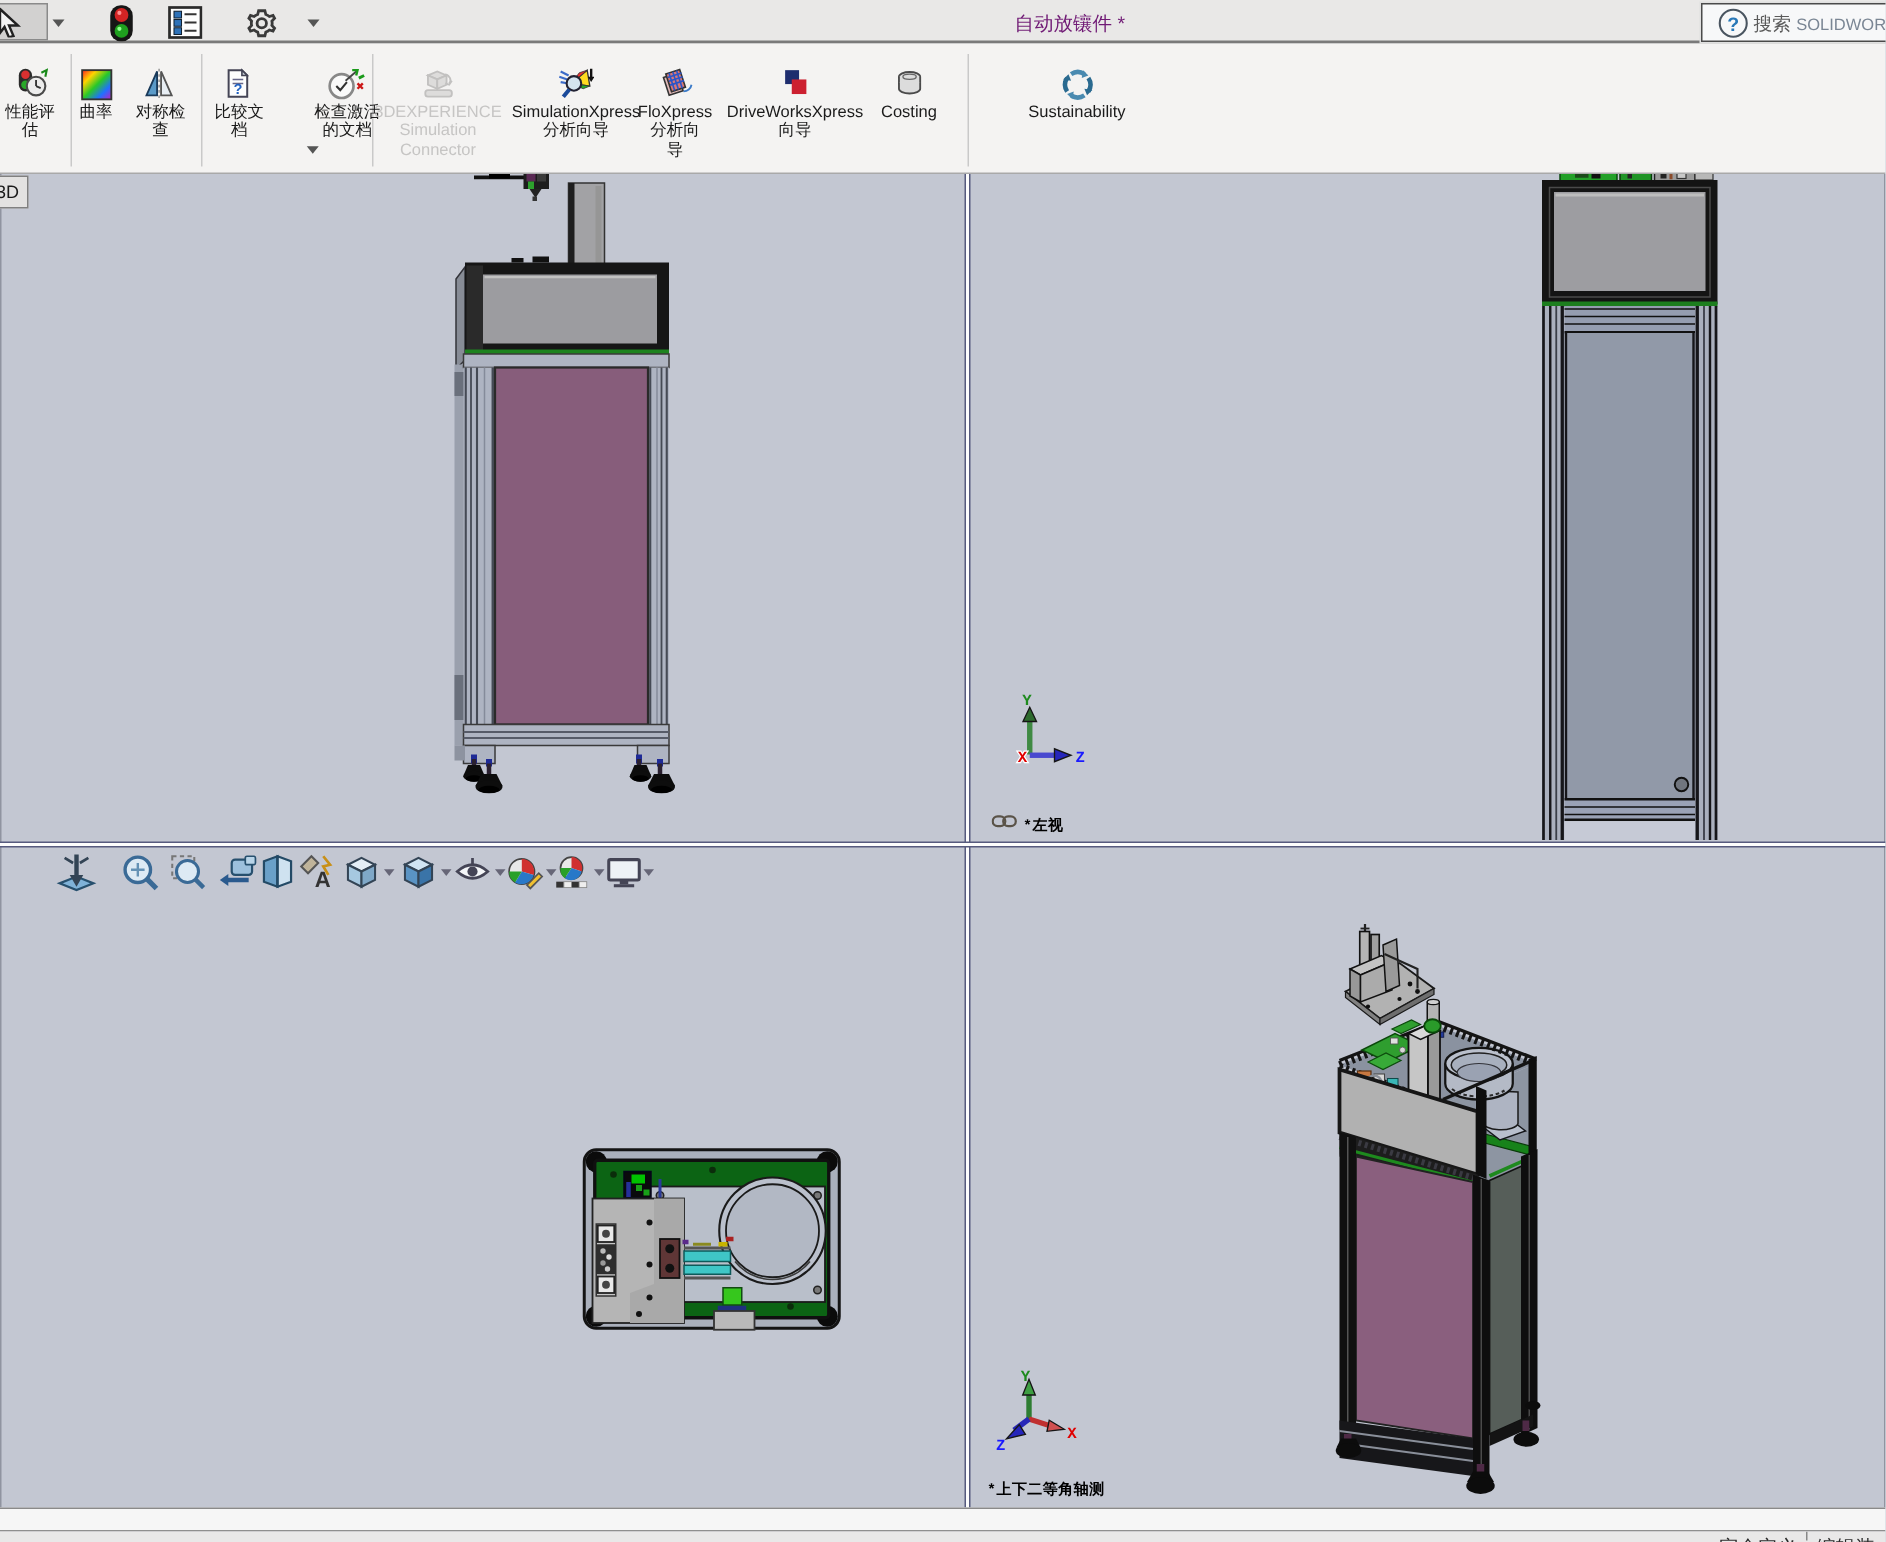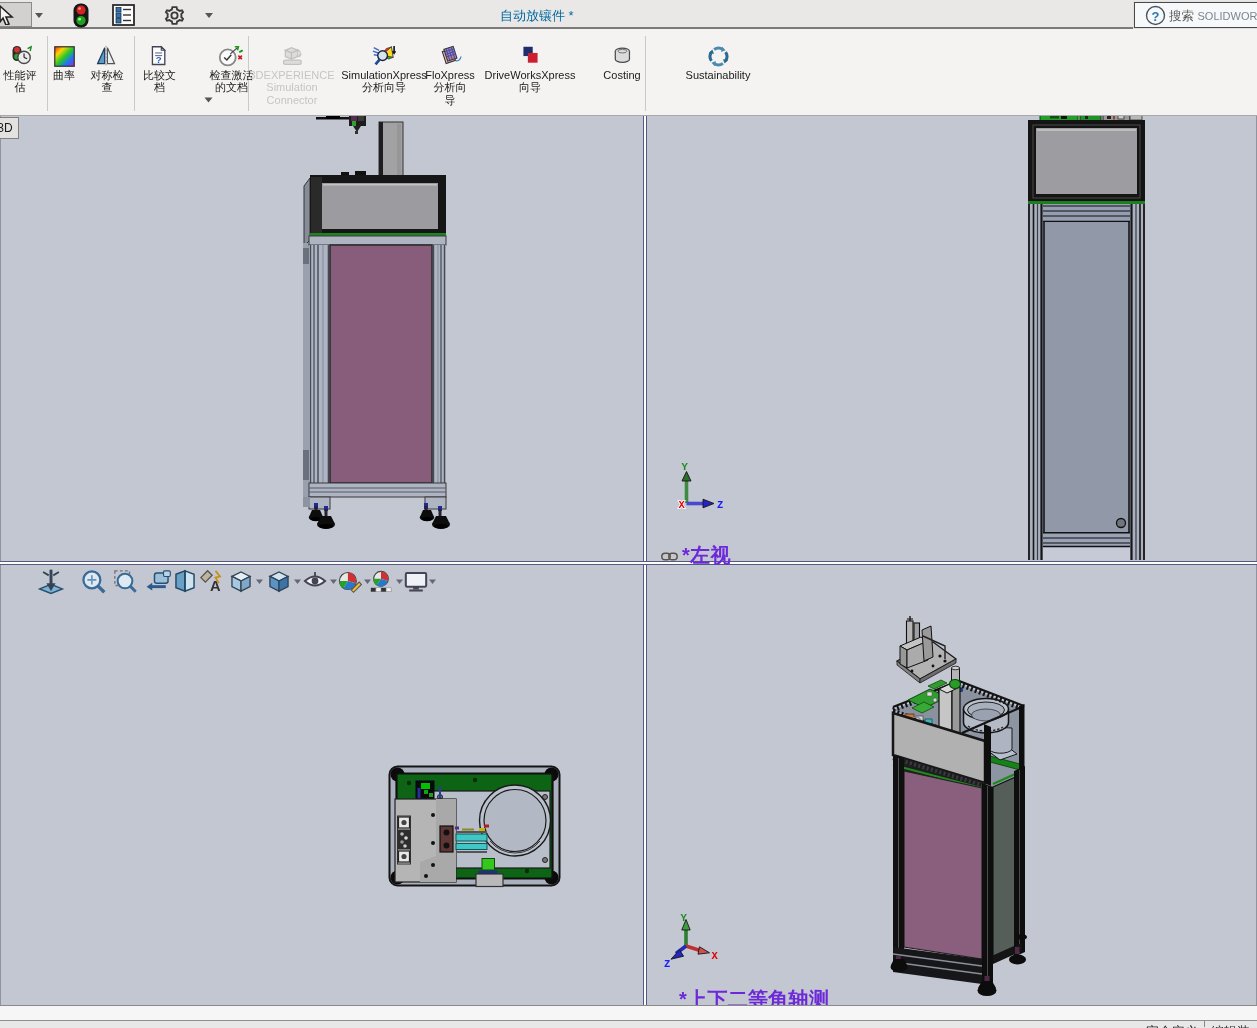--- a/index.html
+++ b/index.html
@@ -4,27 +4,27 @@
 <style>
 * { margin:0; padding:0; box-sizing:border-box; }
 html,body { width:1257px; height:1028px; overflow:hidden; font-family:"Liberation Sans", sans-serif; }
 #app { position:relative; width:1257px; height:1028px; background:#c3c7d2; }
 #titlebar { position:absolute; left:0; top:0; width:1257px; height:29px; background:#e9e8e7; border-bottom:2px solid #7a7a7a; }
 #toolbar { position:absolute; left:0; top:29px; width:1257px; height:87px; background:#f4f3f2; border-bottom:1px solid #a9a9a9; }
 .tsep { position:absolute; top:7px; width:1px; height:75px; background:#c9c9c9; }
 .titem { position:absolute; top:16px; text-align:center; font-size:11px; color:#1b1b1b; line-height:12.3px; }
 .titem .ic { display:block; margin:0 auto 1px auto; height:23px; width:auto; }
 .gray { color:#c6c5c4; }
-#title { position:absolute; left:500px; top:7px; width:250px; text-align:left; font-size:13px; color:#0369a1; }
+#title { position:absolute; left:500px; top:7px; width:250px; text-align:right; font-size:13px; color:#701a75; }
 #search { position:absolute; left:1134px; top:2px; width:130px; height:26px; background:#f7f8f9; border:1px solid #4a4a4a; outline:1px solid #e0e0e0; }
 #vparea { position:absolute; left:0; top:116px; width:1257px; height:889px; background:#c3c7d2; }
 #tab3d { position:absolute; left:-9px; top:1px; width:28px; height:22px; background:#e3e2e1; border:1px solid #808080; font-size:12px; color:#1a1a1a; text-align:center; line-height:20px; }
 .vsplit { position:absolute; left:643px; top:0; width:4px; height:889px; background:linear-gradient(90deg,#565a7e 0,#565a7e 1px,#fdfdfd 1px,#fdfdfd 3px,#565a7e 3px); }
 .hsplit { position:absolute; left:0; top:445px; width:1257px; height:4px; background:linear-gradient(180deg,#565a7e 0,#565a7e 1px,#fdfdfd 1px,#fdfdfd 3px,#565a7e 3px); }
-.vplab { position:absolute; font-size:20px; color:#6d28d9; font-family:Liberation Sans, sans-serif; letter-spacing:0.3px; }
+.vplab { position:absolute; font-size:10px; color:#000000; font-family:Liberation Mono, monospace; letter-spacing:0.3px; }
 #statusbar { position:absolute; left:0; top:1005px; width:1257px; height:16px; background:#f6f6f6; border-top:1px solid #8a8a8a; border-bottom:1px solid #8f8f8f; }
 #statusbot { position:absolute; left:0; top:1021px; width:1257px; height:7px; background:#e9e8e8; overflow:hidden; }
 svg { display:block; }
 .machsvg { position:absolute; }
 </style>
 </head>
 <body>
 <div id="app">
 
   <div id="vparea">
@@ -315,21 +315,21 @@
     <div class="vsplit"></div>
     <div style="position:absolute;left:0;top:0;width:1px;height:889px;background:#9094a0"></div>
     <div style="position:absolute;left:1256px;top:0;width:1px;height:889px;background:#9094a0"></div>
     <div class="hsplit"></div>
     <div id="tab3d">3D</div>
     <div class="vplab" style="left:661px;top:426px;font-weight:bold;">
       <svg width="17" height="11" viewBox="0 0 17 11" style="display:inline-block;vertical-align:0px;margin-right:4px">
         <rect x="0.8" y="2.2" width="8.4" height="6.6" rx="3.3" fill="none" stroke="#5a5348" stroke-width="1.5"></rect>
         <rect x="7.8" y="2.2" width="8.4" height="6.6" rx="3.3" fill="none" stroke="#5a5348" stroke-width="1.5"></rect>
       </svg>*左视</div>
-    <div class="vplab" style="left:679px;top:870px;font-weight:bold;">*上下二等角轴测</div>
+    <div class="vplab" style="left:658px;top:870px;font-weight:bold;">*上下二等角轴测</div>
     <svg id="hud" style="position:absolute;left:33px;top:450px" width="410" height="30" viewBox="0 0 410 30">
       <g transform="translate(18,15) scale(1.13)">
         <polygon points="-10,7 0,3 10,7 0,11" fill="#7fb2d8" stroke="#27506e" stroke-width="1.3"></polygon>
         <line x1="0" y1="-10" x2="0" y2="4" stroke="#345" stroke-width="2.6"></line>
         <polygon points="-4,2 4,2 0,9" fill="#345"></polygon>
         <path d="M-7,-8 l5 3 M7,-8 l-5 3" stroke="#345" stroke-width="1.6" fill="none"></path>
       </g>
       <g transform="translate(60,15) scale(1.13)">
         <circle cx="-1" cy="-1" r="7.5" fill="#ddeaf4" stroke="#3a6a96" stroke-width="2"></circle>
         <line x1="4.5" y1="4.5" x2="10" y2="10" stroke="#3a6a96" stroke-width="3"></line>
@@ -540,21 +540,21 @@
               <line x1="18" y1="3" x2="18" y2="17"></line>
             </g>
         </g>
         <path d="M20 18 a6 6 0 0 0 6 -5" fill="none" stroke="#3a7ac8" stroke-width="1.4"></path>
       </svg>FloXpress<br>分析向<br>导</div>
     <div class="titem" style="left:480px;width:100px">
       <svg class="ic" width="26" height="26" viewBox="0 0 26 26">
         <rect x="5" y="2" width="10.5" height="10.5" fill="#1e2d6e"></rect>
         <rect x="10" y="9" width="11" height="11" fill="#cc2030"></rect>
       </svg>DriveWorksXpress<br>向导</div>
-    <div class="titem" style="left:592px;width:60px">
+    <div class="titem" style="left:576px;width:60px">
       <svg class="ic" width="28" height="26" viewBox="0 0 28 26">
         <g fill="#dcdcdc" stroke="#4a4a4a" stroke-width="1.4">
           <ellipse cx="14" cy="7" rx="8" ry="3.6"></ellipse>
           <path d="M6 7 v4.5 a8 3.6 0 0 0 16 0 v-4.5" fill="#dcdcdc"></path>
           <path d="M6 11.5 v4.5 a8 3.6 0 0 0 16 0 v-4.5" fill="#dcdcdc"></path>
         </g>
         <ellipse cx="14" cy="7" rx="5" ry="2" fill="none" stroke="#666" stroke-width="1"></ellipse>
       </svg>Costing</div>
     <div class="titem" style="left:683px;width:70px">
       <svg class="ic" width="26" height="26" viewBox="0 0 26 26">

